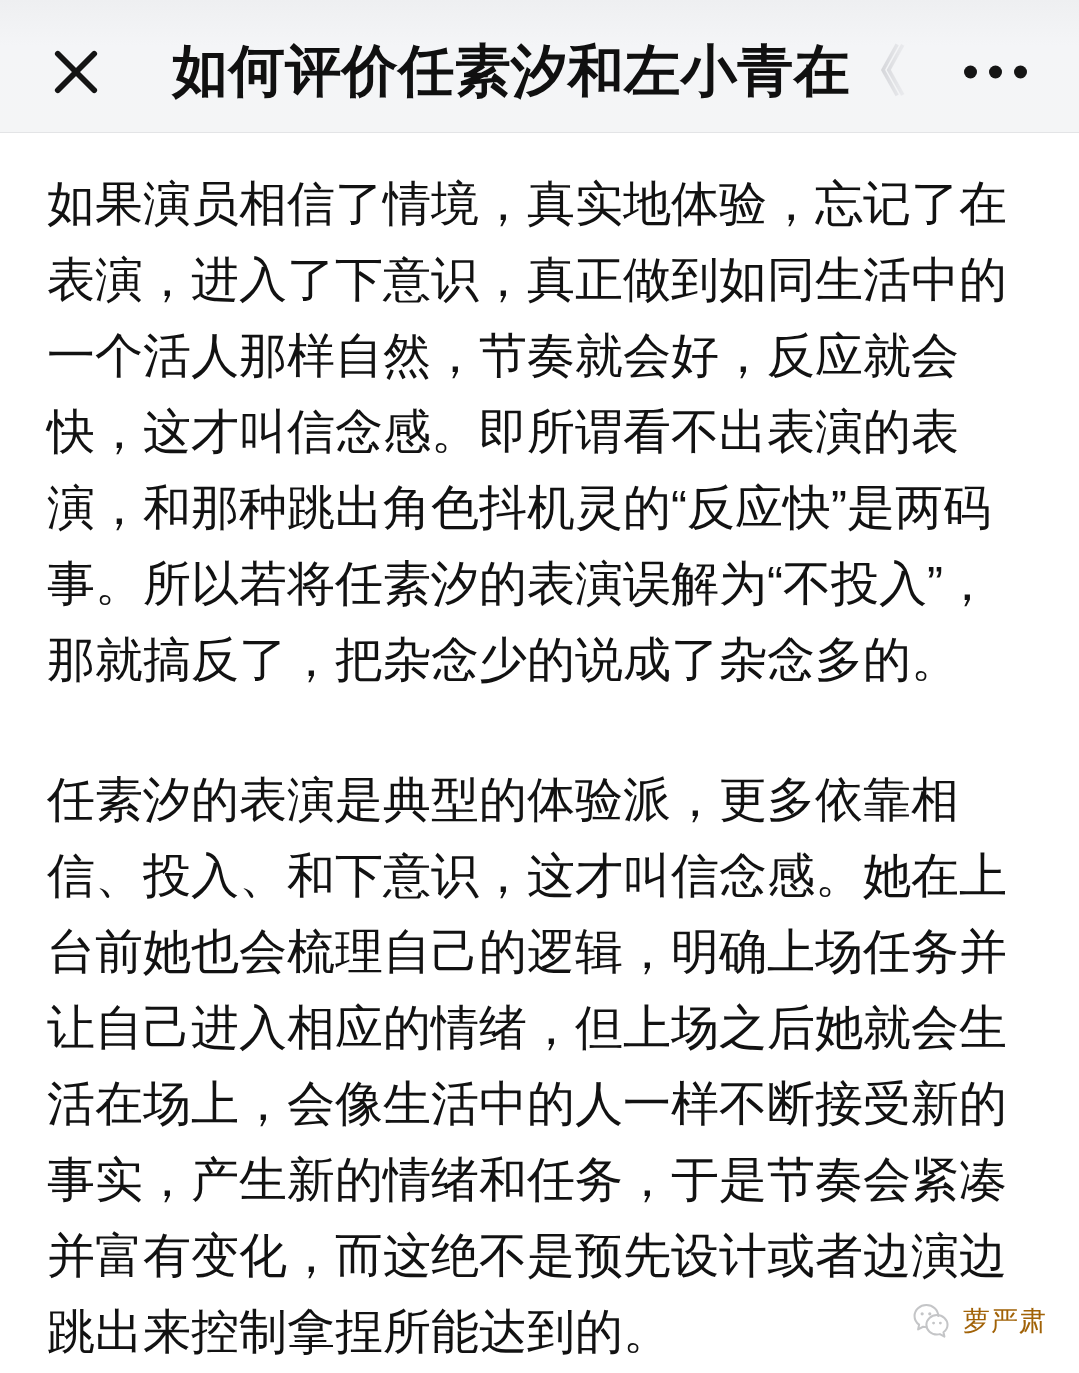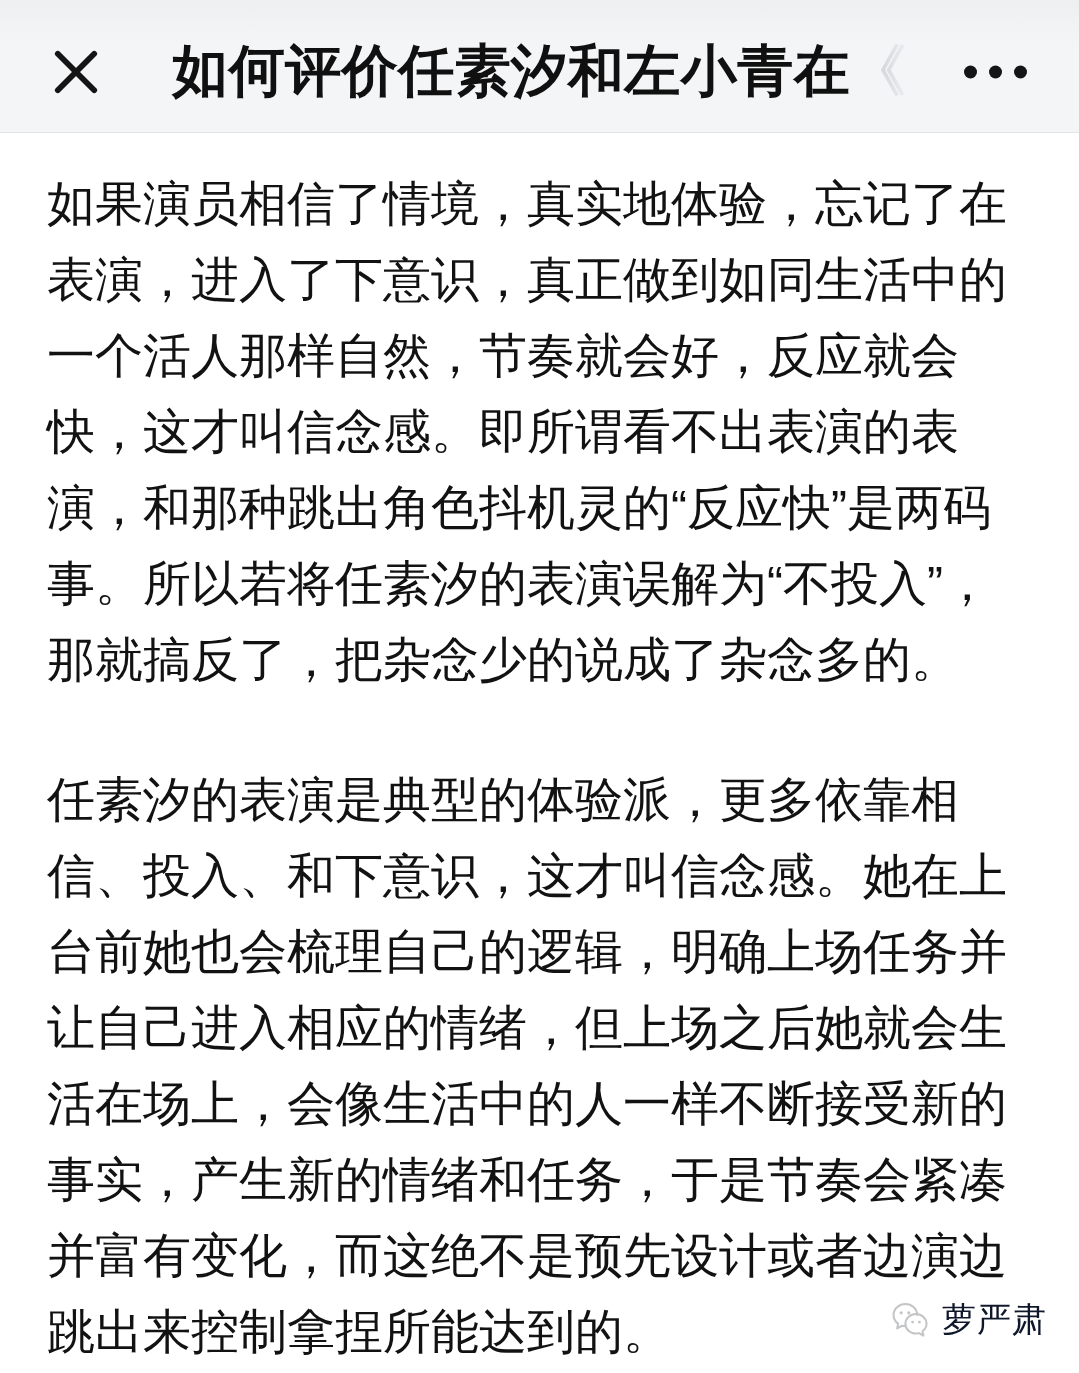--- a/index.html
+++ b/index.html
@@ -46,21 +46,21 @@
     font-size:48px;line-height:76px;color:#121212;
     text-align:left;word-break:normal;overflow-wrap:break-word;
   }
 
   
   .watermark{
     position:absolute;right:32px;bottom:30px;
     display:flex;align-items:center;gap:7px;color:#c4c5c7;
   }
   .watermark svg{display:block;}
-  .watermark .wm-label{font-size:34px;letter-spacing:1px;color:#0f172a;}
+  .watermark .wm-label{font-size:27px;letter-spacing:1px;color:#a16207;}
 </style>
 </head>
 <body>
 
 <div class="screen">
 
   <header class="titlebar">
     <button class="close-btn">
       <svg width="46" height="46" viewBox="0 0 48 48" aria-hidden="true">
         <line x1="5" y1="5" x2="43" y2="43" stroke="#141414" stroke-width="6" stroke-linecap="round"></line>

